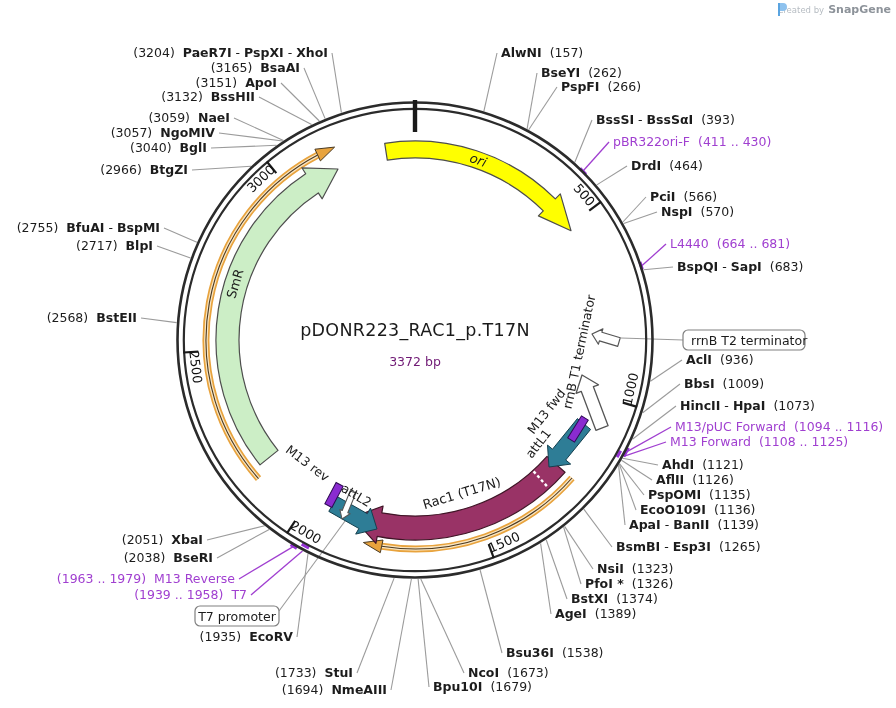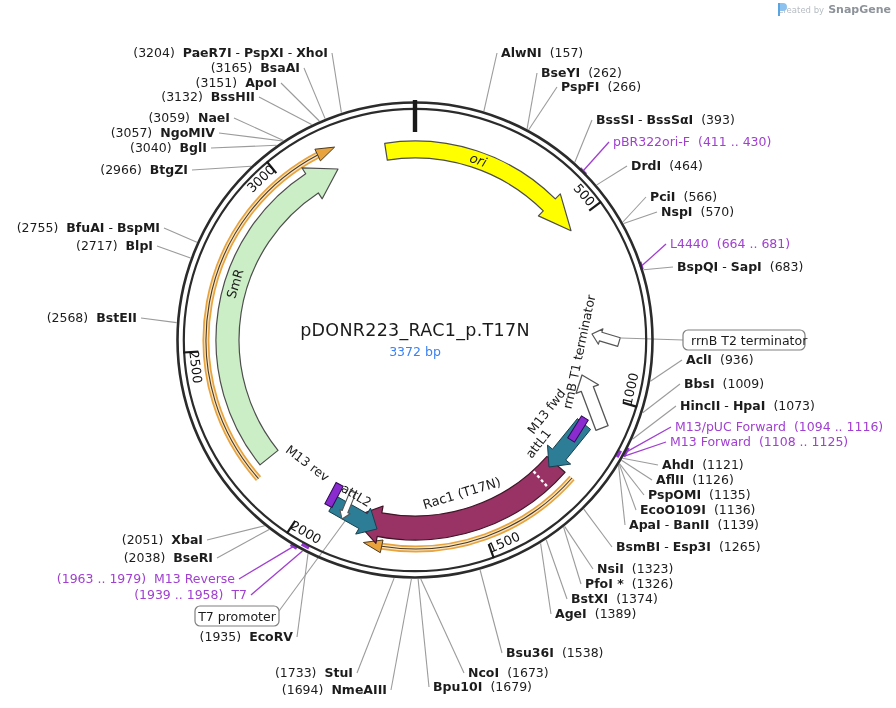--- a/index.html
+++ b/index.html
@@ -1,21 +1,21 @@
 <!DOCTYPE html>
 <html><head>
 <meta charset="utf-8">
 <style>
   html,body{margin:0;padding:0;background:#fff;}
   .canvas{position:relative;width:896px;height:708px;background:#fff;overflow:hidden;
           font-family:"DejaVu Sans","Liberation Sans",sans-serif;}
   svg{position:absolute;left:0;top:0;}
   .title-block{position:absolute;left:415px;top:320px;transform:translateX(-50%);text-align:center;}
   .plasmid-title{font-size:17.5px;font-weight:normal;color:#1a1a1a;letter-spacing:.3px;white-space:nowrap;}
-  .plasmid-size{font-size:12.5px;color:#3b82f6;margin-top:4px;}
+  .plasmid-size{font-size:12.5px;color:#701a75;margin-top:14px;}
   .watermark{position:absolute;right:5px;top:3px;display:flex;align-items:center;gap:4px;}
   .wm-created{font-size:8.5px;color:#b7bdc3;}
   .wm-brand{font-size:11px;color:#8d939a;font-weight:600;}
 </style>
 </head>
 <body>
 
 <div class="canvas">
   <svg id="map" width="896" height="708" viewBox="0 0 896 708">
       <line x1="332.0" y1="53.0" x2="341.4" y2="112.6" stroke="#9b9b9b" stroke-width="1.1"></line>

